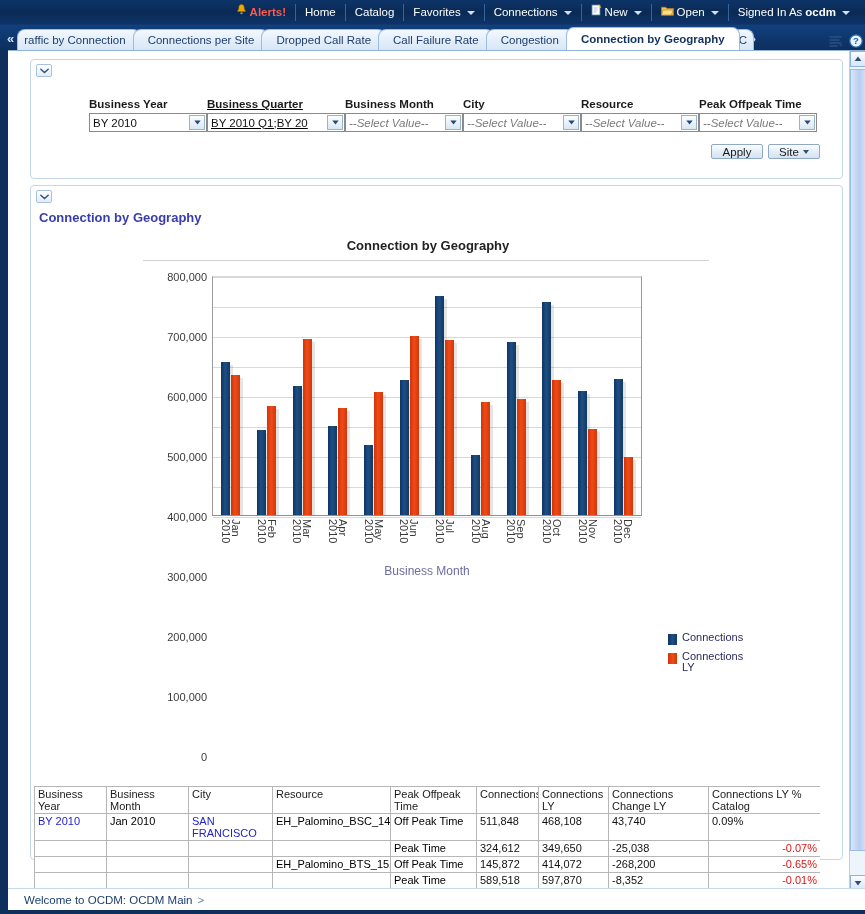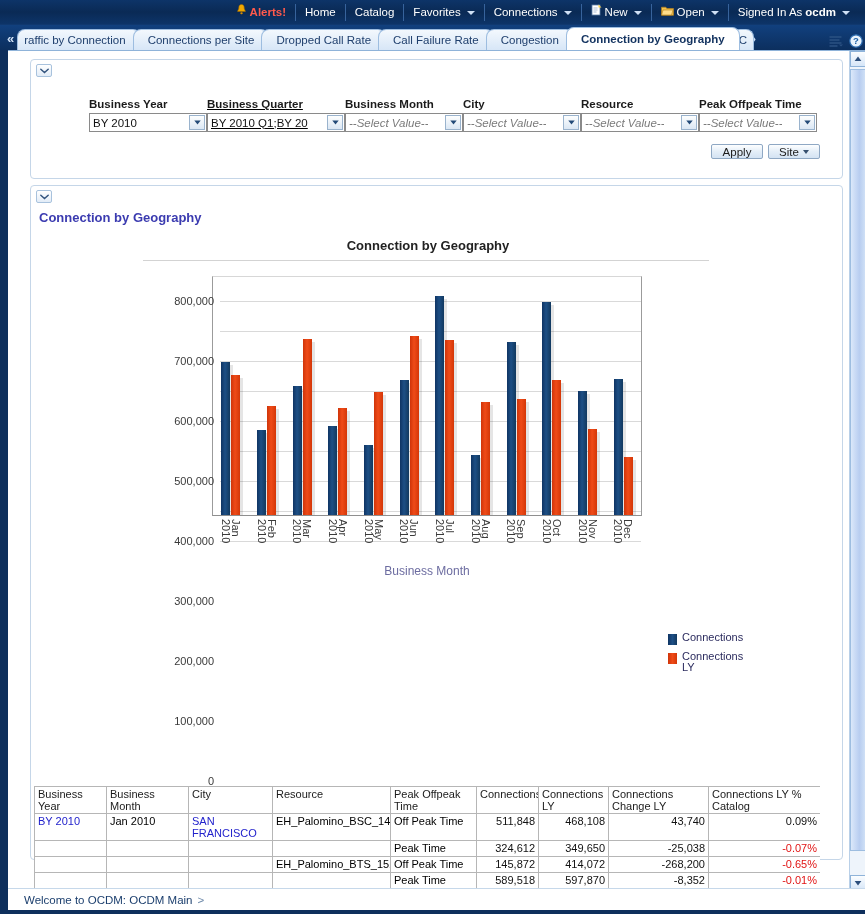--- a/index.html
+++ b/index.html
@@ -234,21 +234,21 @@
   .plot {
     position: absolute;
     left: 181px; top: 42px;
     width: 430px; height: 240px;
     border-left: 1px solid #9b9b9b;
     border-right: 1px solid #9b9b9b;
     border-top: 1px solid #d7d7d7;
     border-bottom: 1px solid #8f8f8f;
     background: #fff;
   }
-  .gridline { position:absolute; left:7px; right:0; height:1px; background:#d9d9d9;margin-top:24px; }
+  .gridline { position:absolute; left:0; right:0; height:1px; background:#d9d9d9; }
   .ytick {
     position: absolute; right: 100%; margin-right: 6px;
     transform: translateY(-50%);
     font-size: 11px; color: #3a3a3a; white-space: nowrap;
   }
   .bars { position:absolute; left:0; top:0; right:0; bottom:0; display:flex; }
   .group { flex:1; position:relative; display:flex; align-items:flex-end; justify-content:center; gap:1px; }
   .bar { width: 9px; position:relative; }
   .bar.b1 { background: linear-gradient(to right,#0f3463 0%,#1d4f85 45%,#12395f 100%); }
   .bar.b2 { background: linear-gradient(to right,#cf3409 0%,#ef4b18 45%,#d43708 100%); }
@@ -290,21 +290,21 @@
     font-size: 11px;
     padding: 1px 3px;
     vertical-align: top;
     font-weight: normal;
     background: #fff;
     height: 16px;
     overflow: hidden;
   }
   table.grid th { text-align: left; color: #1b1b1b; }
   th.hdr-link { color: #2222cc; }
-  td.num { text-align: right; color:#111;margin-top:17px; }
+  td.num { text-align: left; color:#111;margin-top:17px; }
   td.neg { color: #e11414; text-align: right; }
   td.link { color: #2222cc; }
   td.blue { color:#2222cc; }
   .c0 { width: 72px; }
   .c1 { width: 82px; }
   .c2 { width: 84px; }
   .c3 { width: 118px; }
   .c4 { width: 86px; }
   .c5 { width: 62px; }
   .c6 { width: 70px; }

